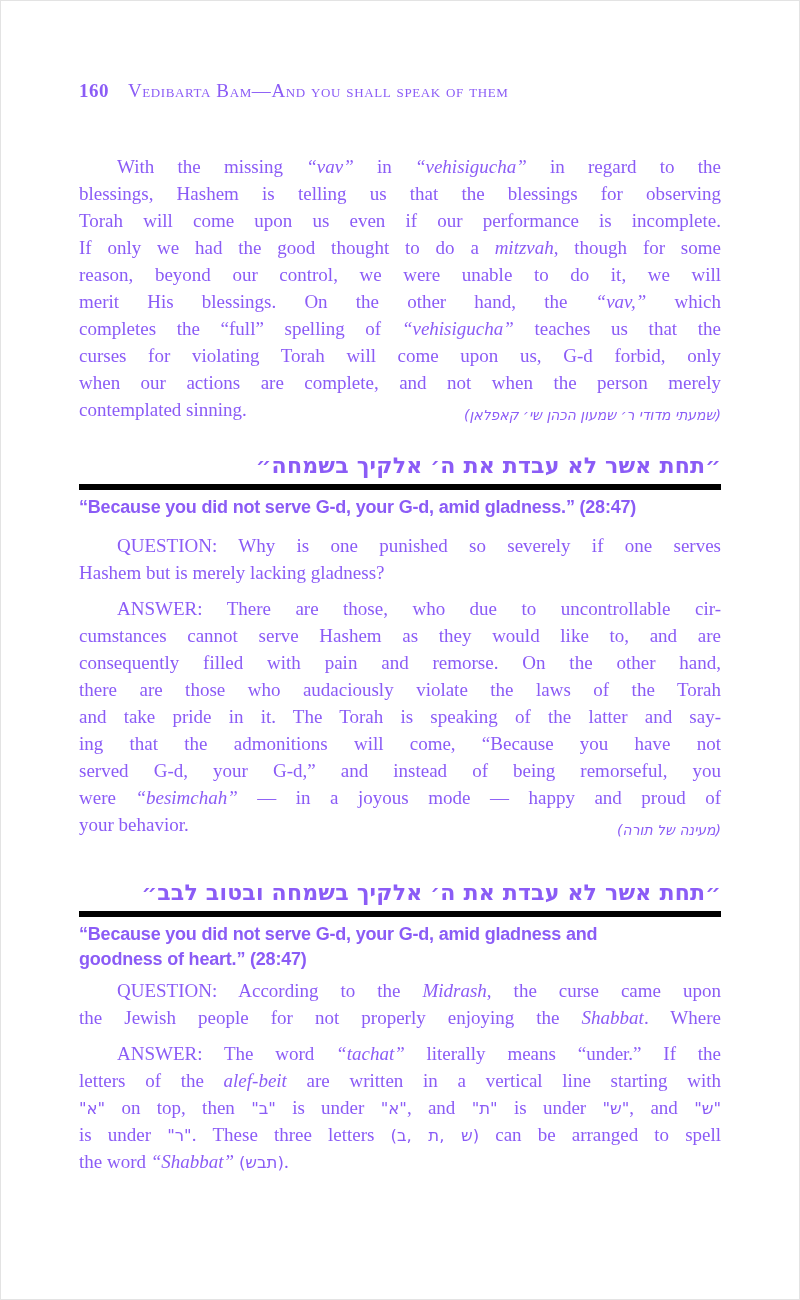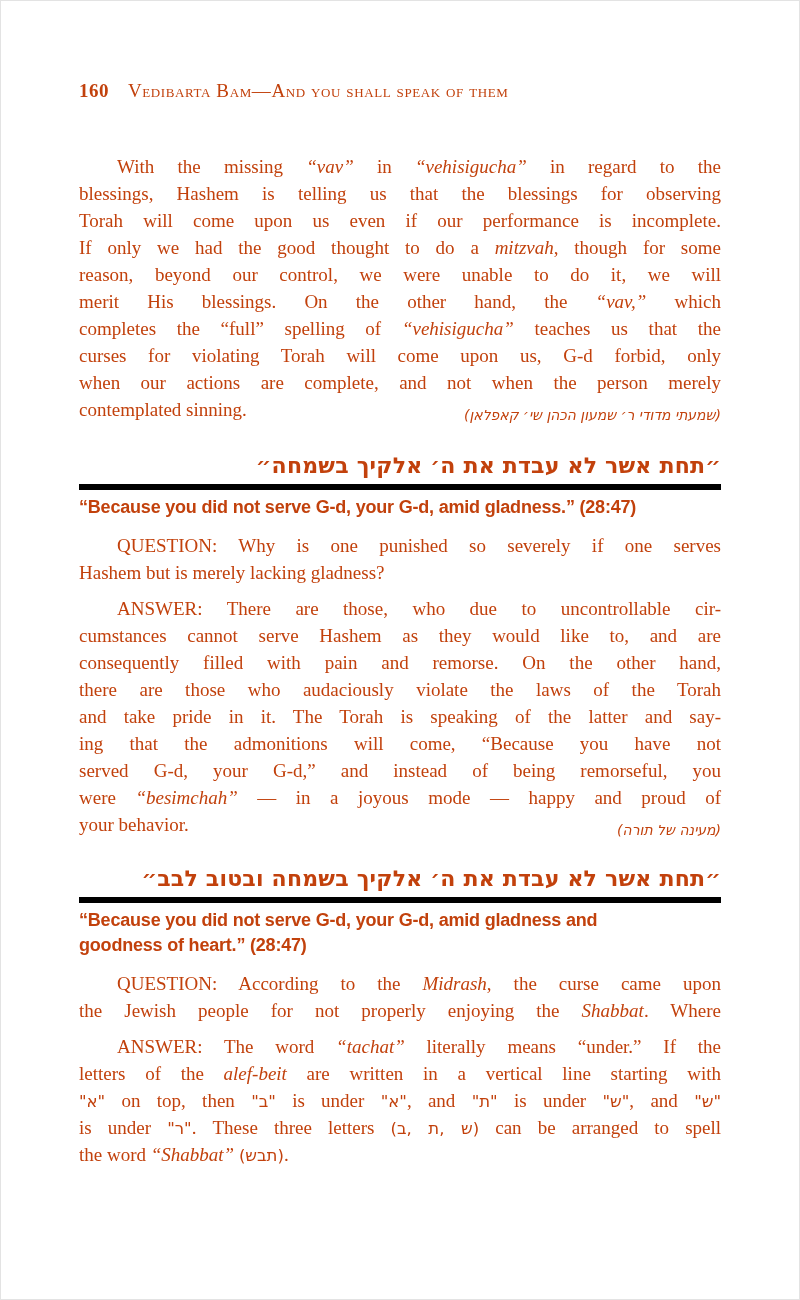--- a/index.html
+++ b/index.html
@@ -4,21 +4,21 @@
 <style>
   html,body{margin:0;padding:0;background:#ffffff;}
   .page{
     position:relative;
     width:800px;height:1300px;
     box-sizing:border-box;
     background:#ffffff;
     border:1px solid #e3e3e3;
     padding:78px 78px 0 78px;
     font-family:"Liberation Serif","DejaVu Serif",serif;
-    color:#c2410c;
+    color:#8b5cf6;
     overflow:hidden;
   }
   
   .page-head{display:flex;align-items:baseline;gap:19px;font-size:19px;line-height:24px;margin-bottom:50px;}
   .page-num{font-weight:bold;letter-spacing:0.5px;}
   .page-title{font-variant:small-caps;letter-spacing:0.6px;white-space:nowrap;}
   
   .para{font-size:19px;}
   .pline{
     text-align:justify;
@@ -64,22 +64,22 @@
   .en-head{
     font-family:"Liberation Sans","DejaVu Sans",sans-serif;
     font-weight:bold;
     font-size:18px;line-height:25px;
     letter-spacing:-0.2px;
   }
   
   [data-name="intro-paragraph"]{margin-bottom:28px;}
   [data-name="section-header-gladness"]{margin-bottom:12px;}
   [data-name="question-1"]{margin-bottom:9px;}
-  [data-name="answer-1"]{margin-bottom:26px;}
-  [data-name="section-header-gladness-heart"]{margin-bottom:12px;}
+  [data-name="answer-1"]{margin-bottom:40px;}
+  [data-name="section-header-gladness-heart"]{margin-bottom:5px;}
   [data-name="question-2"]{margin-bottom:9px;}
   [data-name="answer-2"]{margin-bottom:0;}
 </style>
 </head>
 <body>
 
 <div class="page" data-name="book-page">
   <div class="page-head" data-name="running-header">
     <span class="page-num" data-name="page-number">160</span>
     <span class="page-title" data-name="running-title">Vedibarta Bam—And you shall speak of them</span>

